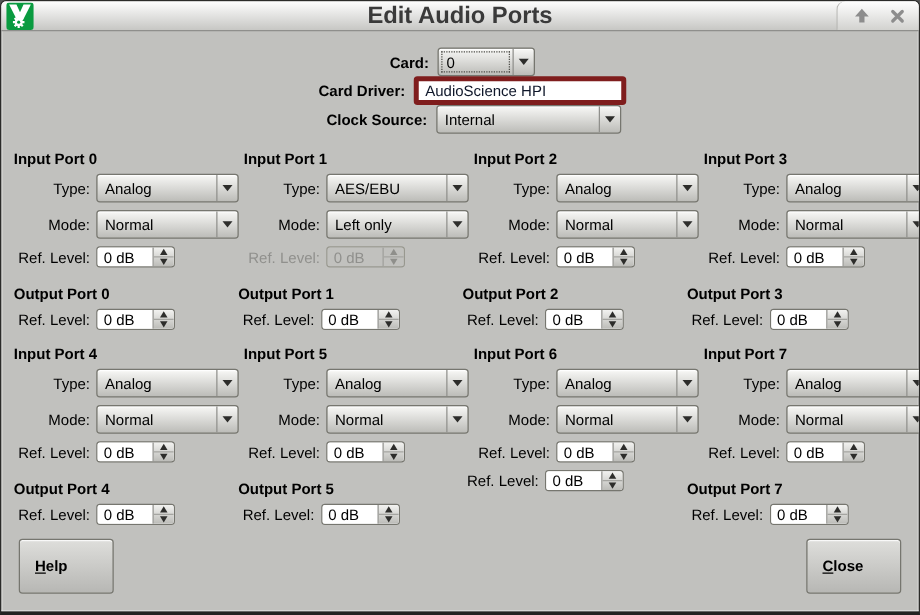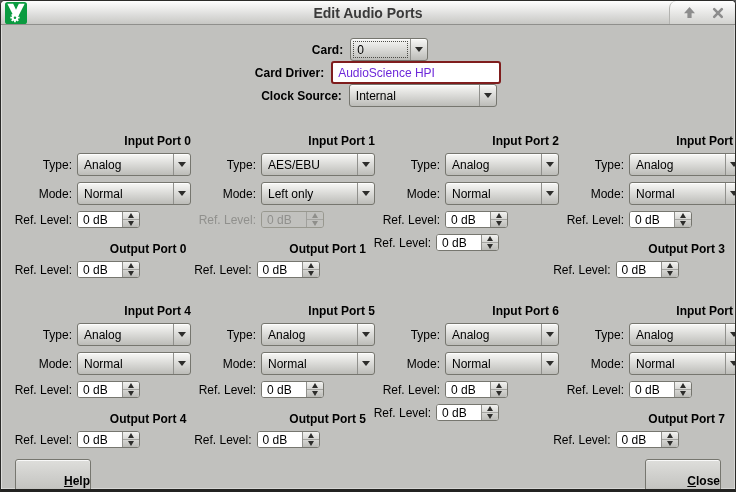--- a/index.html
+++ b/index.html
@@ -21,21 +21,21 @@
   .titlebar {
     height:24px; flex:0 0 24px;
     background:linear-gradient(#fefefe,#c7c7c4);
     border-bottom:1px solid #8f8f8c;
     display:flex; align-items:center;
     position:relative;
   }
   .app-icon { width:22px; height:22px; margin:1px 0 0 4px; display:block; }
   .tb-title {
     position:absolute; left:0; right:0; text-align:center;
-    font-weight:bold; font-size:14px; color:#3a3a3a; pointer-events:none;
+    font-weight:bold; font-size:19px; color:#3a3a3a; pointer-events:none;
   }
   .tb-tab {
     margin-left:auto; height:100%; padding:0 10px 0 12px;
     display:flex; align-items:center; gap:15px;
     background:linear-gradient(#ffffff,#d2d2cf);
     border-left:1px solid #b3b3b0;
     border-radius:7px 0 0 0;
     position:relative; z-index:1;
   }
   .tb-btn { display:flex; align-items:center; justify-content:center; width:14px; height:14px; cursor:default; }
@@ -70,23 +70,23 @@
   .tri-down { width:0; height:0; border-left:4px solid transparent; border-right:4px solid transparent; border-top:5px solid #2d2d2b; }
   .combo.focus .combo-text { outline:1px dotted #4c4c47; outline-offset:-3px; }
 
   .w-card  { width:78px;  }
   .w-clock { width:148px; }
   .w-port  { width:114px; }
 
   
   .entry {
     width:170px; height:23px;
-    border:2px solid #7f1d1d; border-radius:3px;
+    border:4px solid #7f1d1d; border-radius:3px;
     background:#fff; padding:0 5px; font-size:12px;
-    font-family:"Liberation Sans", sans-serif; color:#6d28d9;
+    font-family:"Liberation Sans", sans-serif; color:#0f172a;
   }
 
   
   .spin {
     display:inline-flex; align-items:stretch; height:17px; width:63px;
     border:1px solid #76766f; border-radius:3px; overflow:hidden;
     background:#fff;
   }
   .spin-text { flex:1; display:flex; align-items:center; padding:0 5px; background:#fff; white-space:nowrap; }
   .spin-btns { width:17px; display:flex; flex-direction:column; border-left:1px solid #90908c; background:linear-gradient(#f2f2f0,#bcbcb8); }
@@ -99,33 +99,33 @@
   .row.disabled .lbl { color:#90908d; }
   .row.disabled .spin { border-color:#98988f; background:#c1c1be; }
   .row.disabled .spin-text { background:#c1c1be; color:#90908d; }
   .row.disabled .spin-btns { background:#c1c1be; border-left-color:#a0a09c; }
   .row.disabled .tri-up-s { border-bottom-color:#8f8f8b; }
   .row.disabled .tri-down-s { border-top-color:#8f8f8b; }
 
   
   .ports-grid { display:grid; grid-template-columns:repeat(4,1fr); padding:0 8px; }
   .port-cell { display:flex; flex-direction:column; padding:0 2px; }
-  .port-title { text-align:right; font-weight:bold; margin:23px 0 2px 0; white-space:nowrap; }
+  .port-title { text-align:left; font-weight:bold; margin:9px 0 2px 0; white-space:nowrap; }
   .out-title  { margin-top:11px; }
   .row { display:flex; align-items:center; margin:3px 0; }
   .lbl { width:61px; text-align:right; margin-right:5px; white-space:nowrap; flex:0 0 61px; }
 
   
   .footer { margin-top:auto; display:flex; justify-content:space-between; padding:8px 14px 14px 14px; }
   .btn {
-    min-width:76px; height:44px; padding:0 0;
+    min-width:76px; height:44px; padding:0 12px;
     border:1px solid #76766f; border-radius:3px;
     background:linear-gradient(#dededb,#b7b7b4);
     box-shadow: inset 0 1px 0 rgba(255,255,255,.8);
-    display:flex; align-items:center; justify-content:flex-end;
+    display:flex; align-items:center; justify-content:flex-start;
     font-weight:bold; cursor:default;
   }
   .btn-label { display:block; }
   .btn-label::first-letter { text-decoration:underline; }
 </style>
 </head>
 <body>
 
 <div class="window">
 
@@ -370,20 +370,21 @@
                 </span>
           <span class="spin-down">
                   <i class="tri-down-s"></i>
                 </span>
         </span>
       </div>
     </div>
   </div>
 
   <div class="port-cell">
+    <div class="port-title out-title">Output Port 2</div>
     <div class="row ref-row">
       <span class="lbl">Ref. Level:</span>
       <div class="spin">
         <span class="spin-text">0 dB</span>
         <span class="spin-btns">
           <span class="spin-up">
                   <i class="tri-up-s"></i>
                 </span>
           <span class="spin-down">
                   <i class="tri-down-s"></i>

